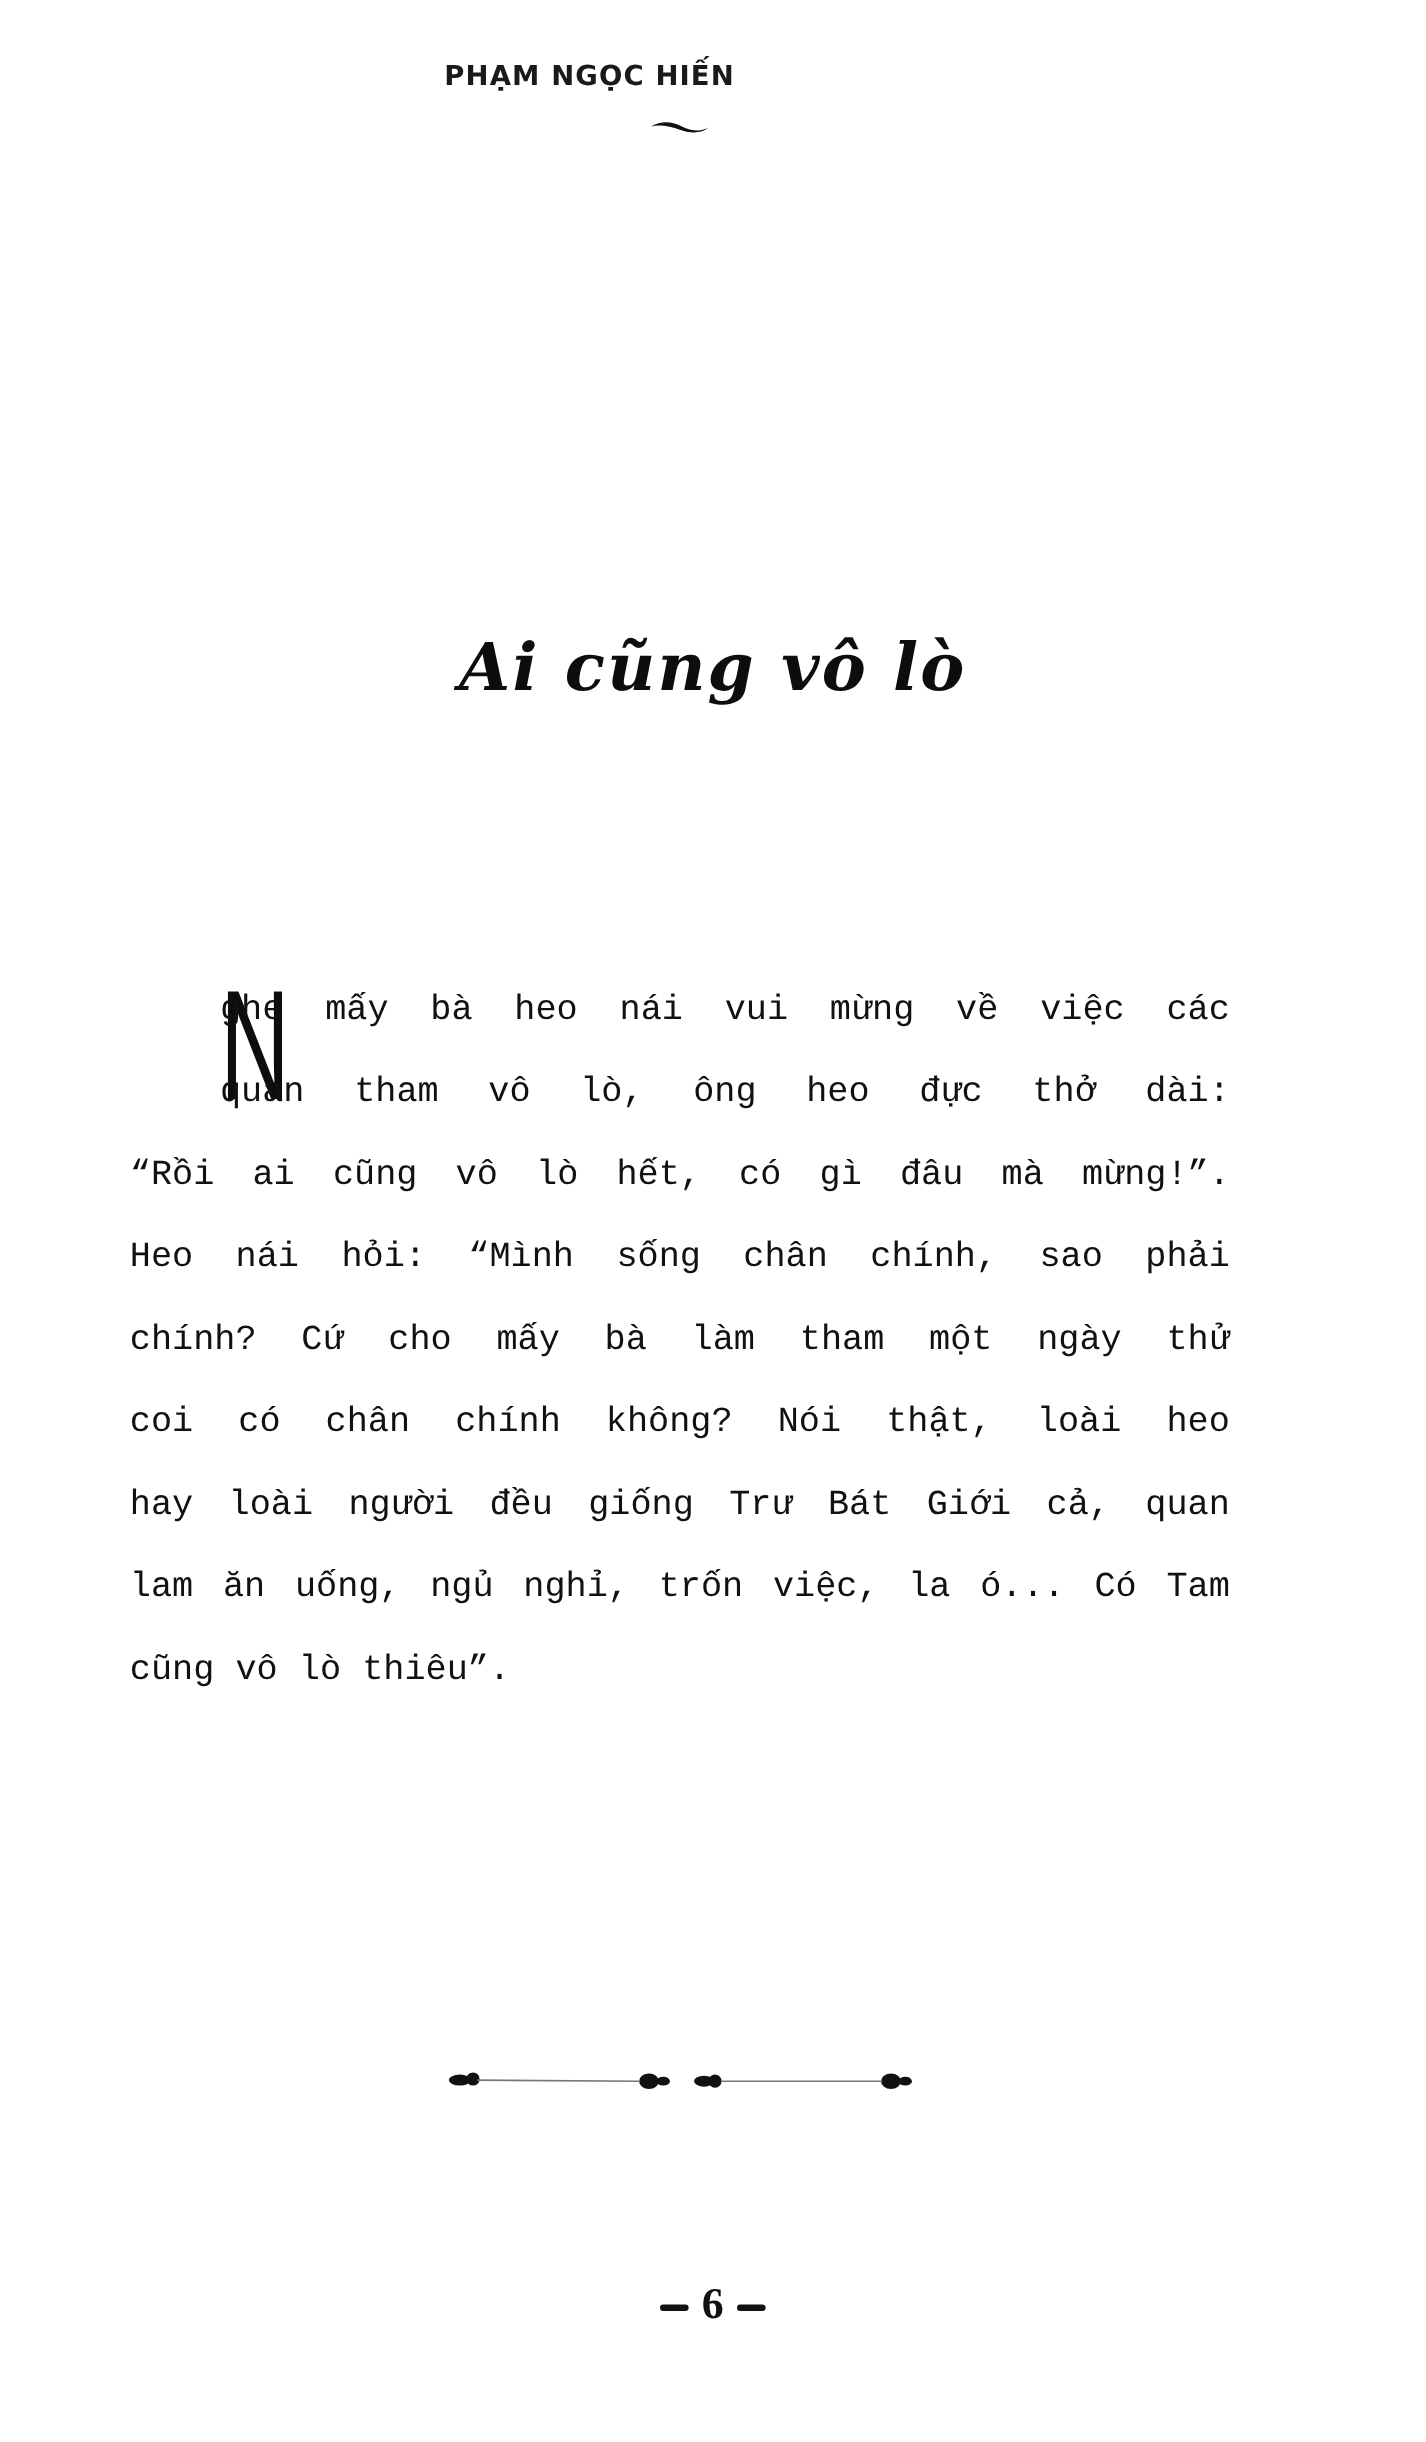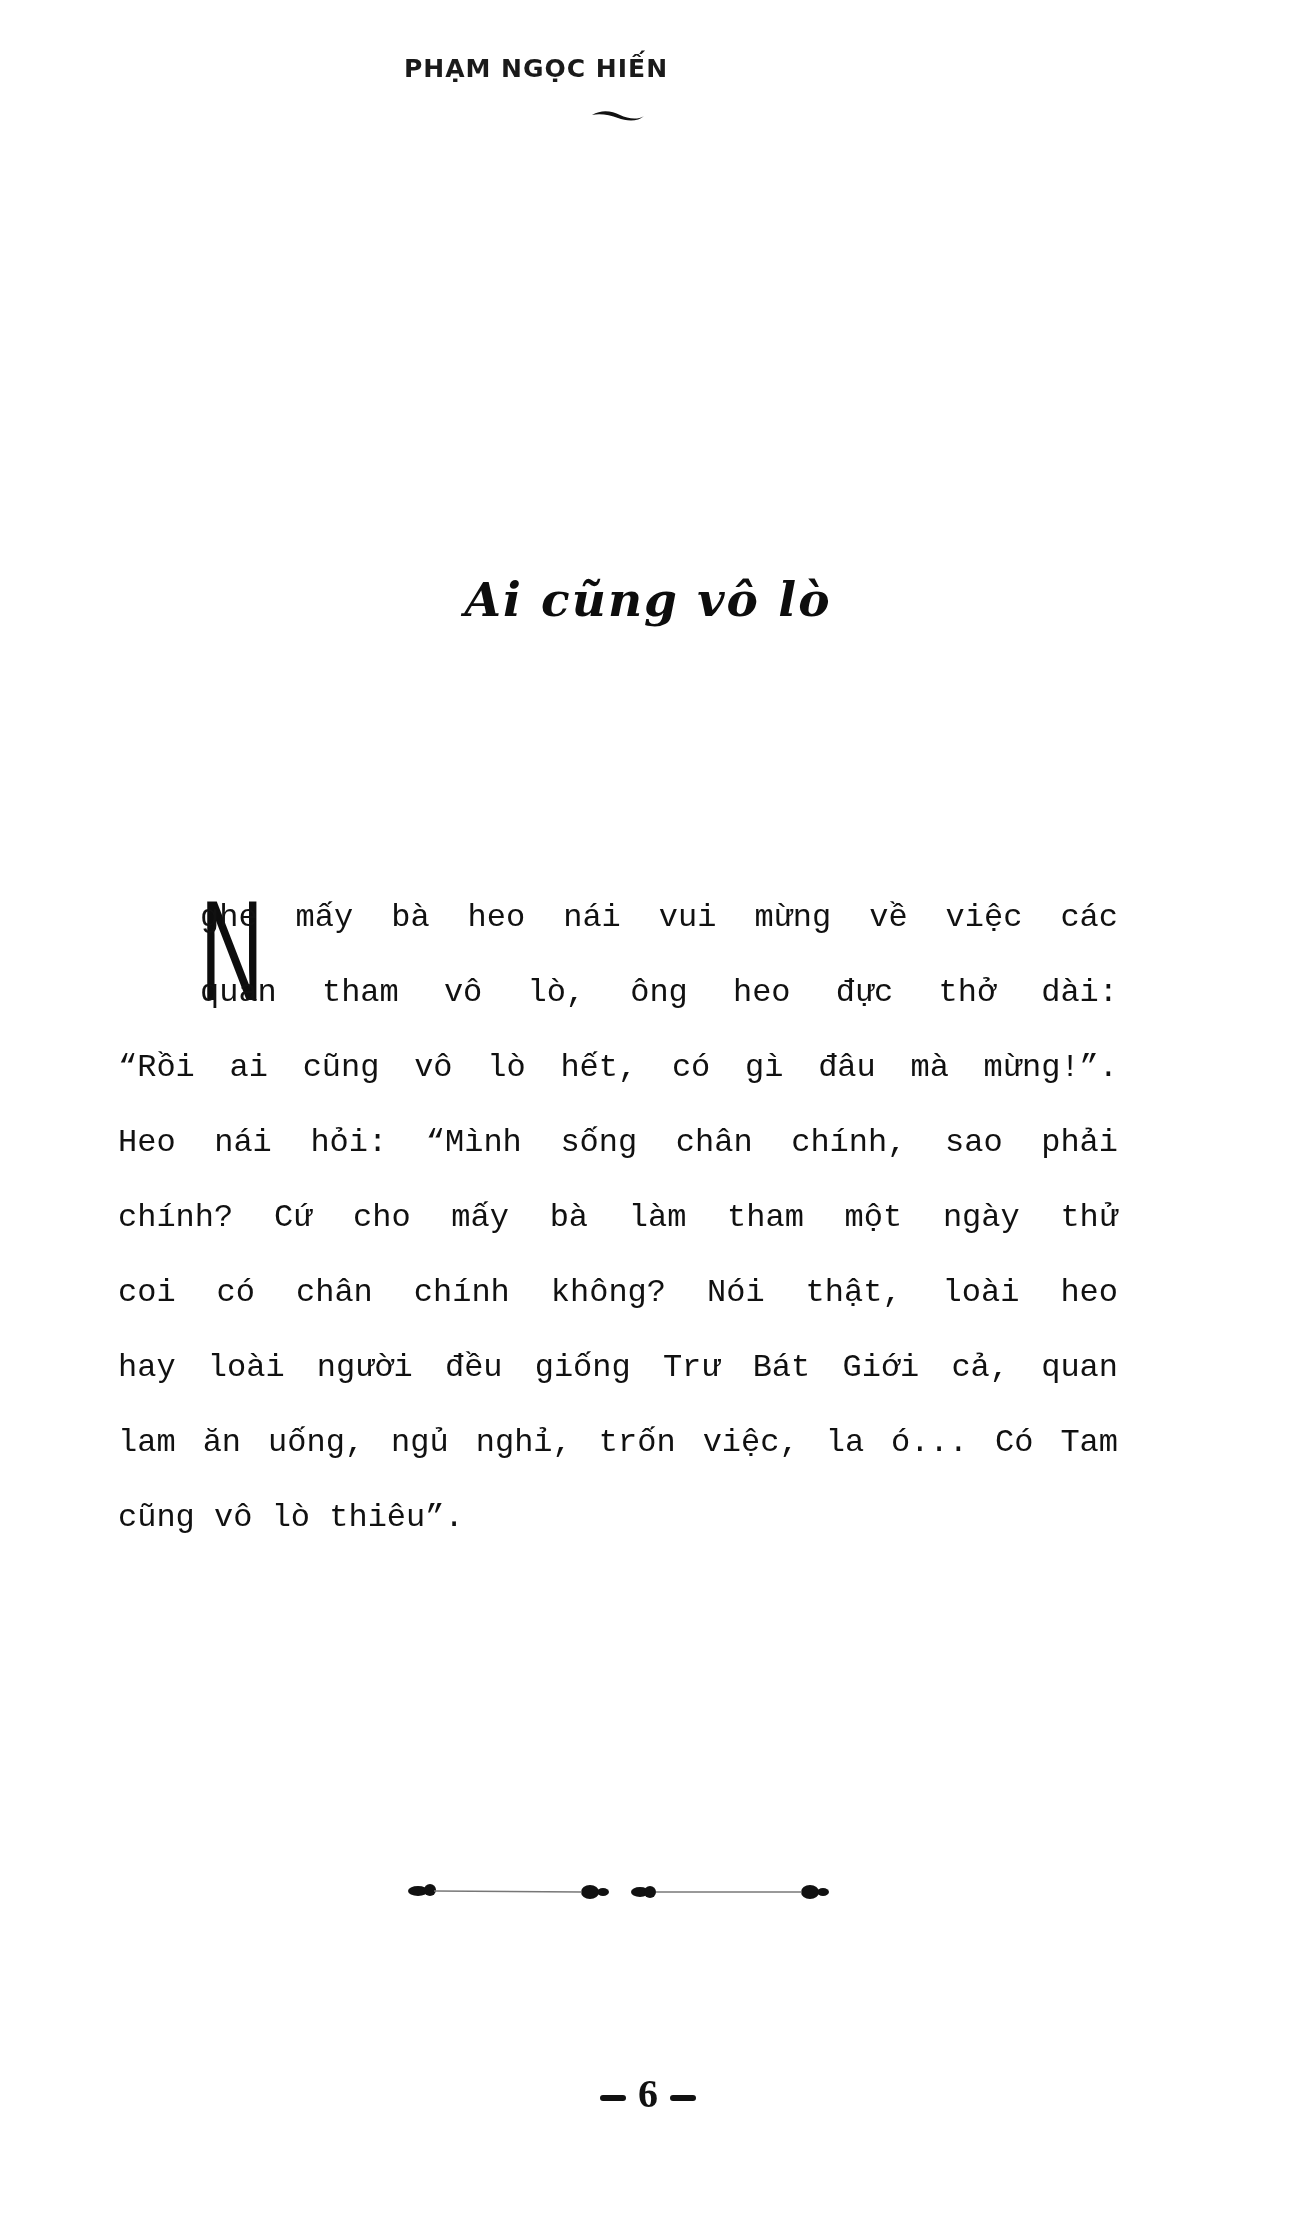--- a/index.html
+++ b/index.html
@@ -5,21 +5,21 @@
   html, body { margin:0; padding:0; background:#ffffff; }
   body { width:1296px; height:2220px; position:relative; overflow:hidden; color:#111111; }
   .running-head {
     position:absolute; top:54px; left:0; width:1072px; text-align:center;
     font-family:"DejaVu Sans", sans-serif; font-weight:bold; font-size:25px; letter-spacing:1px;
     color:#1a1a1a;
   }
   .swash { position:absolute; top:108px; left:590px; width:56px; height:16px; }
   .chapter-title {
     position:absolute; top:572px; left:0; width:1296px; text-align:center;
-    font-family:"DejaVu Serif", serif; font-style:italic; font-weight:bold; font-size:47px;
+    font-family:"DejaVu Serif", serif; font-style:italic; font-weight:bold; font-size:60px;
     color:#0d0d0d; letter-spacing:2px;
   }
   .body-text {
     position:absolute; top:880px; left:118px; width:1000px;
     font-family:Liberation Mono, monospace; font-size:32px; line-height:75px;
     text-align:justify; color:#111111;
   }
   .body-text .line { display:block; text-align:justify; text-align-last:justify; white-space:nowrap; height:75px; }
   .body-text .line.last { text-align-last:left; }
   .body-text .line.indent { padding-left:82px; }

